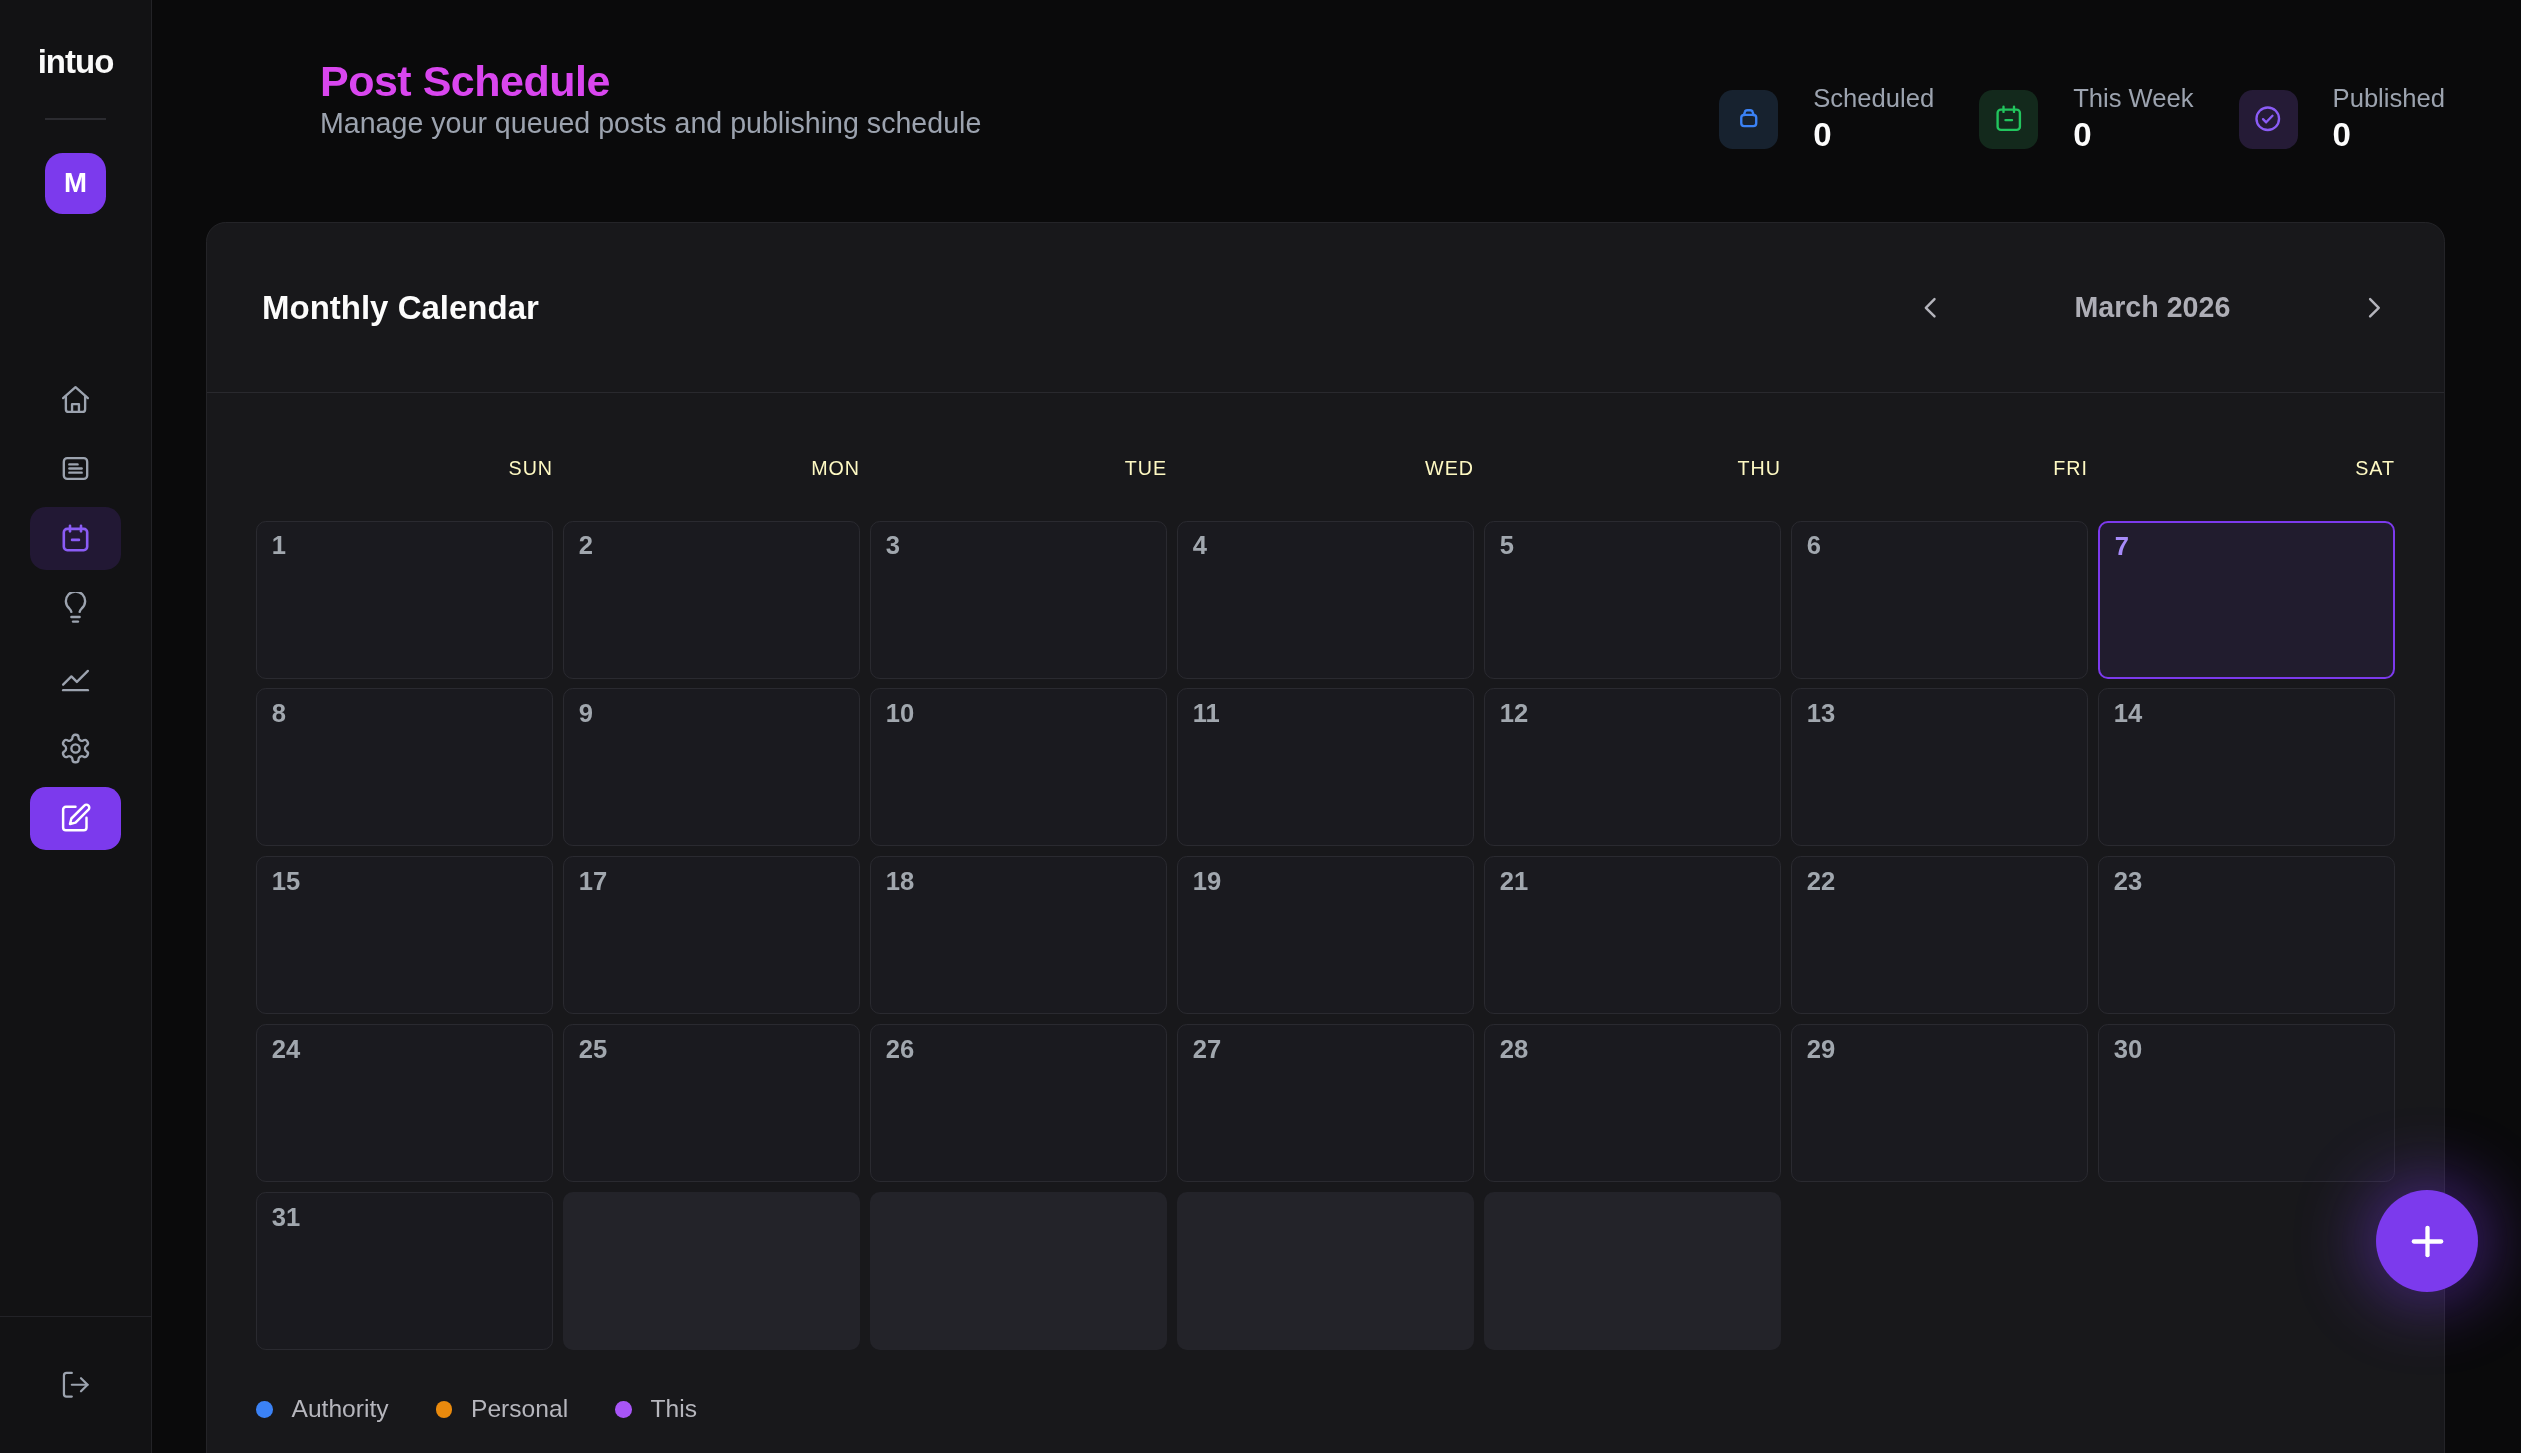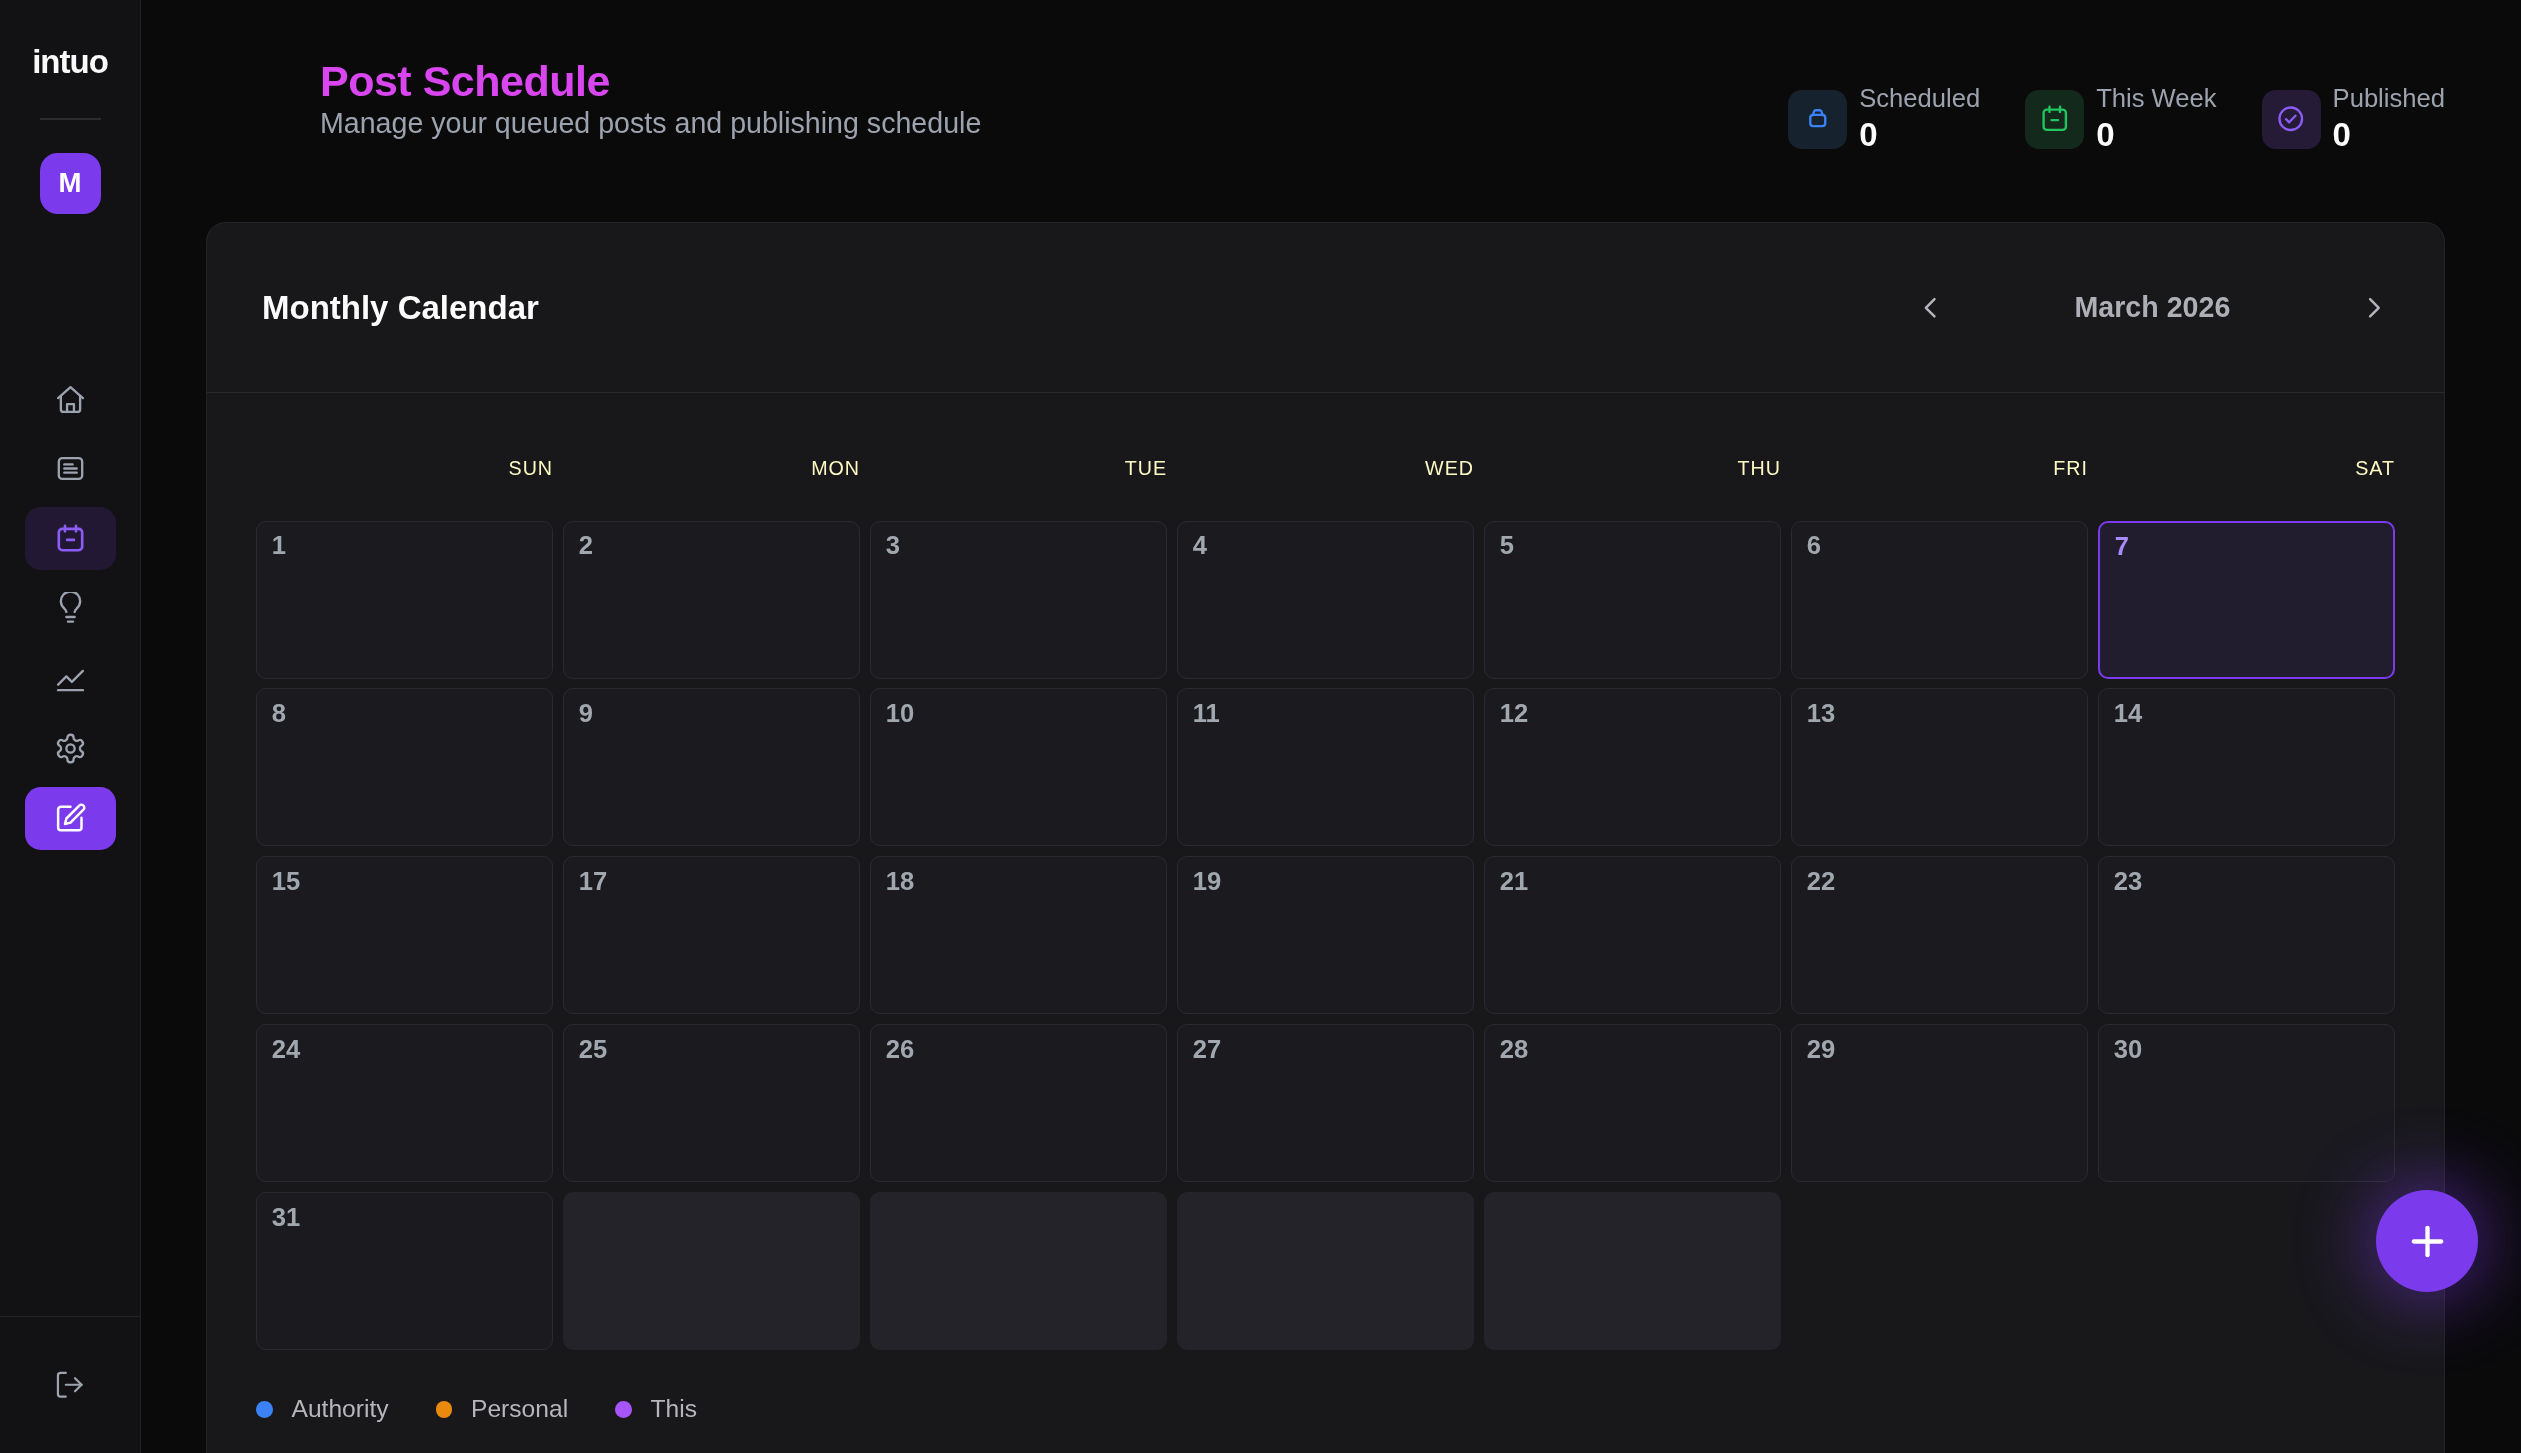--- a/index.html
+++ b/index.html
@@ -7,21 +7,21 @@
   body {
     background:#0a0a0b;
     color:#fafafa;
     font-family:"Liberation Sans", sans-serif;
     overflow:hidden;
     position:relative;
   }
 
   
   .sidebar {
-    position:fixed; left:0; top:0; bottom:0; width:141px;
+    position:fixed; left:0; top:0; bottom:0; width:152px;
     background:#121214; border-right:1px solid #232327; z-index:10;
   }
   .logo {
     margin-top:43px; text-align:center;
     font-size:33px; font-weight:800; letter-spacing:-1px; color:#fafafa;
   }
   .logo-divider { width:61px; margin:37px auto 0; border-top:2px solid #2b2b30; }
   .avatar {
     width:61px; height:61px; margin:32.5px auto 0;
     background:#7c3aed; border-radius:17.7px;
@@ -46,21 +46,21 @@
   .logout-btn svg { width:31.5px; height:31.5px; }
 
   
   .main { position:absolute; left:126px; top:0; right:0; bottom:0; }
 
   .titles { position:absolute; left:194px; top:57px; }
   .page-title { font-size:43px; font-weight:800; letter-spacing:-0.5px; color:#d946ef; }
   .page-subtitle { margin-top:1px; font-size:28.6px; color:#9ca3af; }
 
   .stats { position:absolute; top:84px; right:77px; display:flex; gap:45px; }
-  .stat { display:flex; align-items:center; gap:12px; }
+  .stat { display:flex; align-items:center; gap:35px; }
   .stat-icon {
     width:59px; height:59px; border-radius:13.8px;
     display:flex; align-items:center; justify-content:center; flex:0 0 auto;
   }
   .stat-icon svg { width:31.5px; height:31.5px; }
   .stat-label { font-size:25.6px; color:#9ca3af; line-height:1.15; }
   .stat-value { font-size:33px; font-weight:700; color:#fcfcfc; margin-top:3px; }
 
   
   .card {

